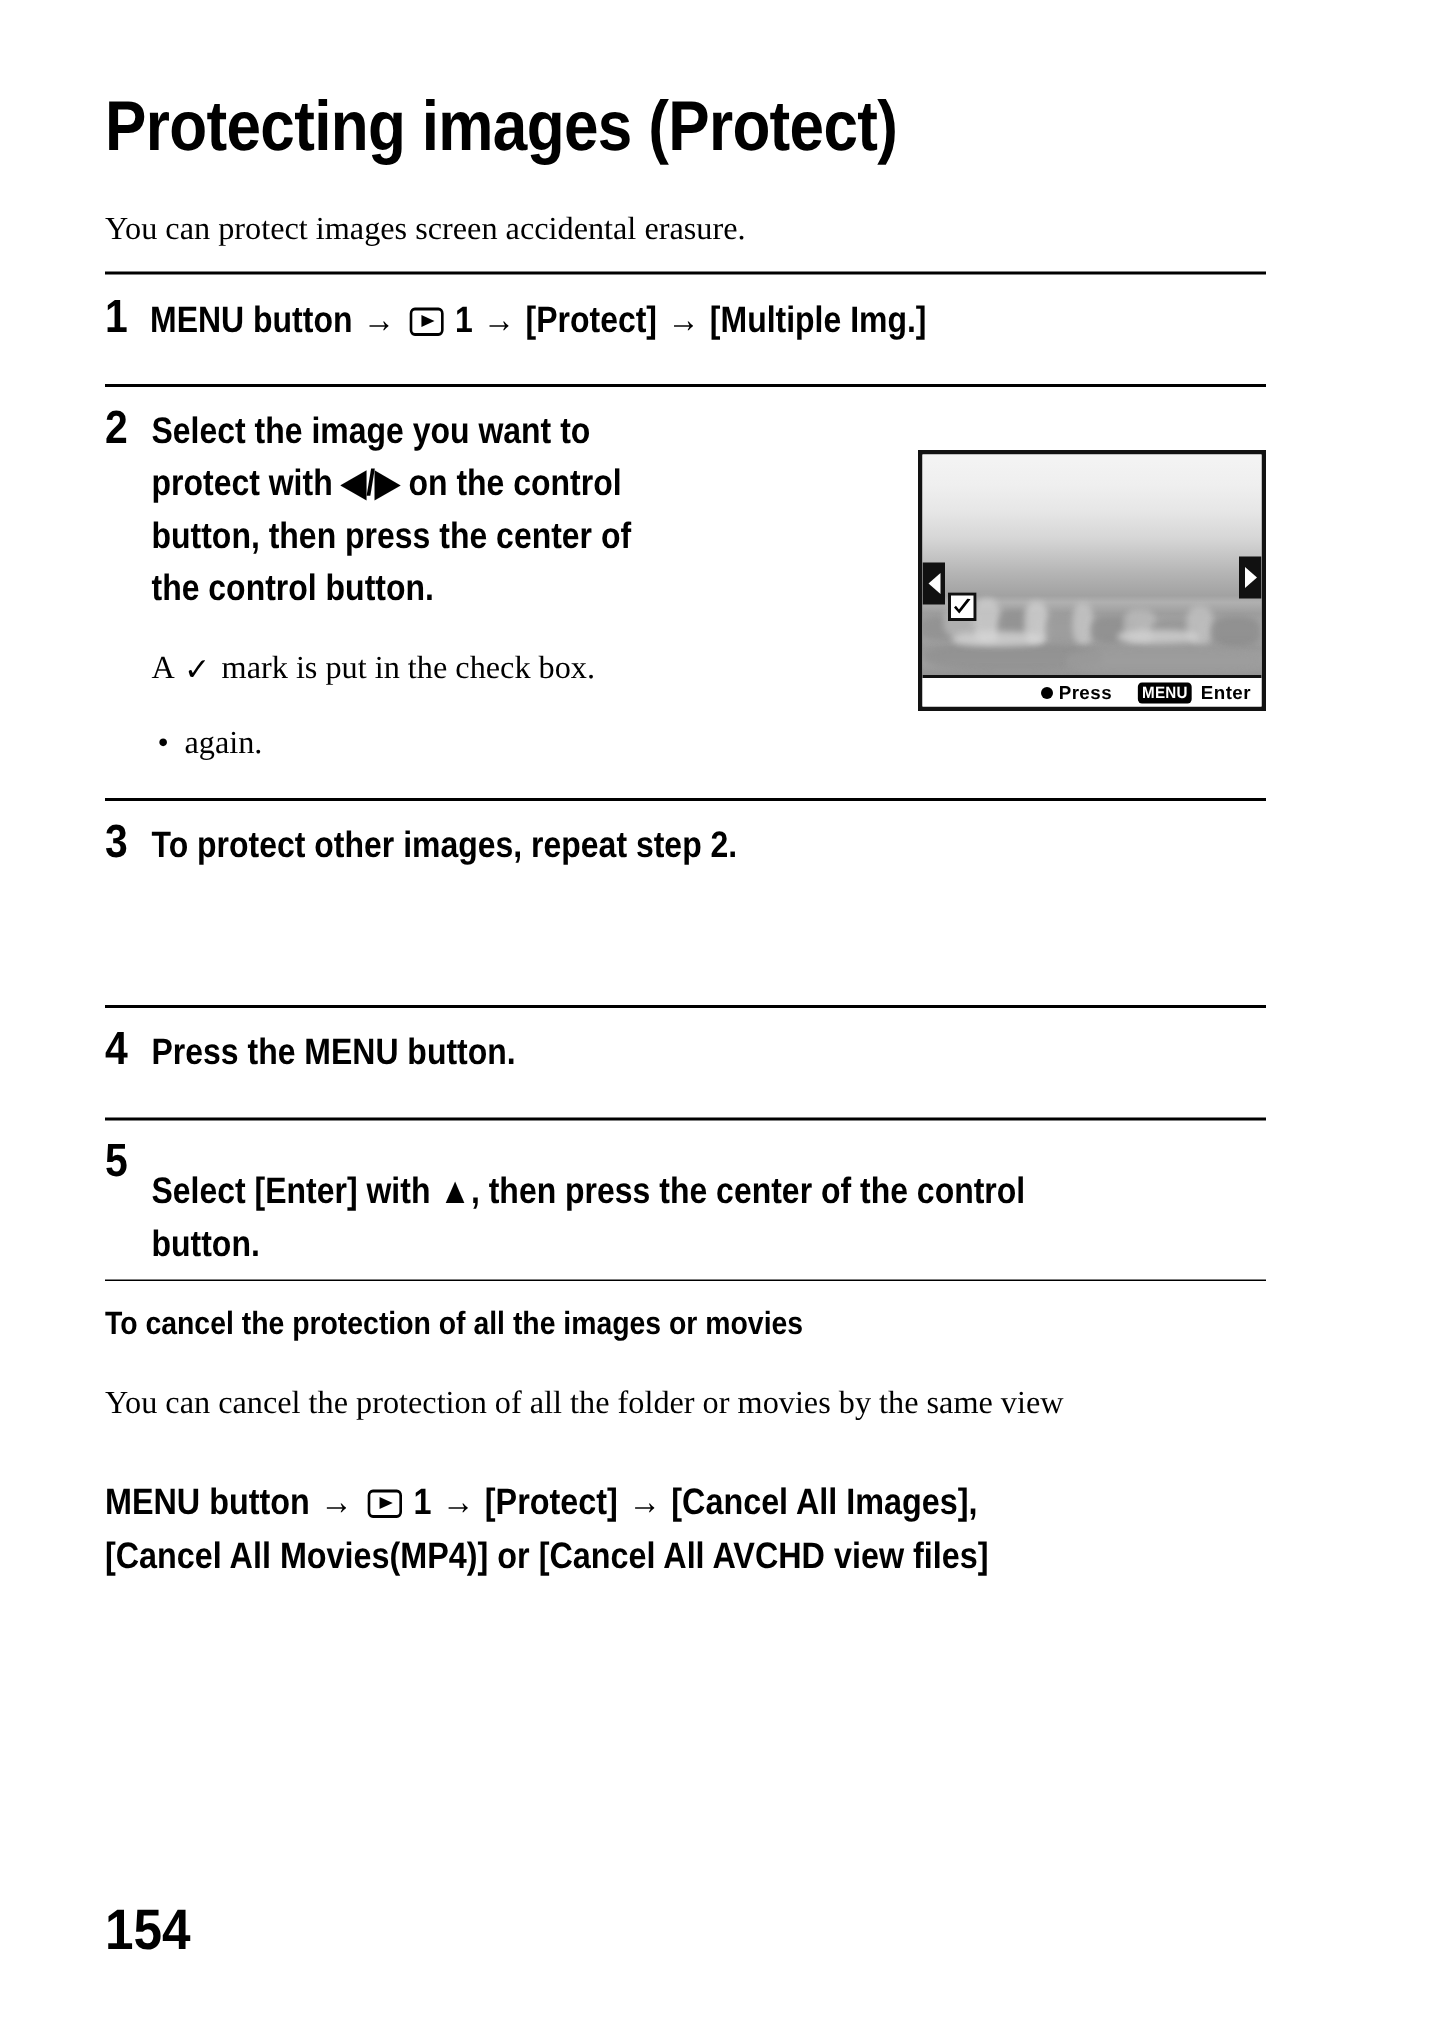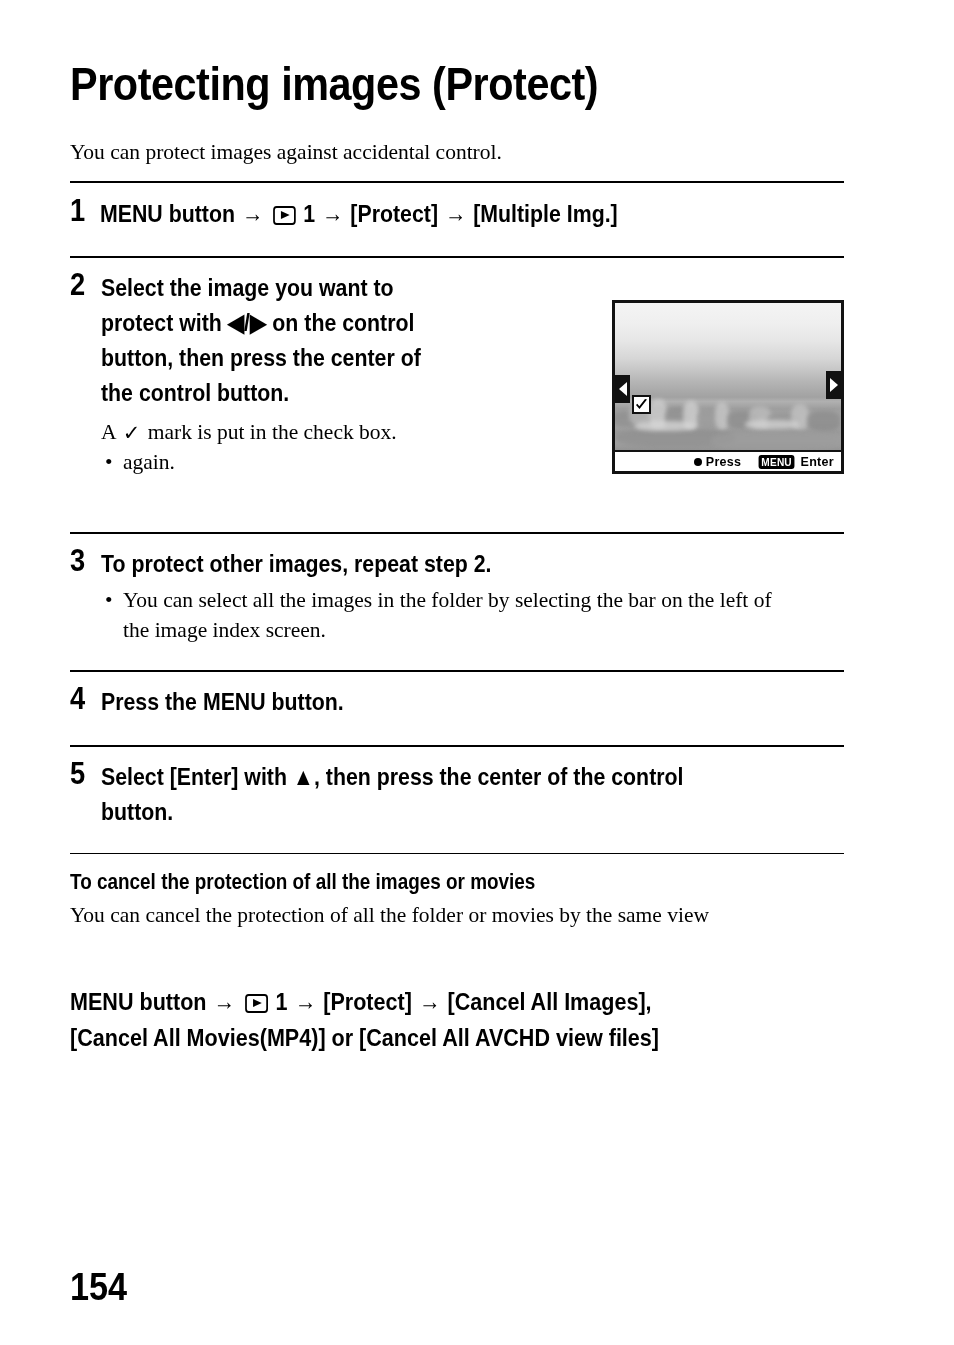--- a/index.html
+++ b/index.html
@@ -83,21 +83,21 @@
     transform: scaleX(0.87);
     transform-origin: left top;
     white-space: nowrap;
   }
 
   .notes {
     font-family: "Liberation Serif", serif;
     font-size: 21.5px;
     line-height: 30px;
   }
-  .note-line { white-space: nowrap; }
+  .note-line { white-space: nowrap; margin-top: 20px; }
   .bullet-item {
     position: relative;
     padding-left: 22px;
   }
   .bullet-item::before {
     content: "\2022";
     position: absolute;
     left: 4px;
     top: 0;
   }
@@ -297,21 +297,21 @@
     transform: scaleX(0.9);
     transform-origin: left top;
   }
 </style>
 </head>
 <body>
 
 <div class="page">
 
   <div id="title">Protecting images (Protect)</div>
-  <div id="intro">You can protect images against accidental control.</div>
+  <div id="intro">You can protect images screen accidental erasure.</div>
 
   <div class="rule" style="top:181px"></div>
 
   <div class="step" style="left:70px; top:194px;">
     <div class="step-num">1</div>
     <div class="step-body" style="left:30px;">
       <div class="step-head">
         <span>MENU button</span><span class="arrow-r" style="margin:0 8px;">→</span><span class="pb-icon"></span><span style="margin-left:6px;">1</span><span class="arrow-r" style="margin:0 8px;">→</span><span>[Protect]</span><span class="arrow-r" style="margin:0 8px;">→</span><span>[Multiple Img.]</span>
       </div>
     </div>
@@ -379,43 +379,37 @@
       <span class="bar-enter">Enter</span>
     </div>
   </div>
 
   <div class="rule" style="top:532px"></div>
 
   <div class="step" style="left:70px; top:544px;">
     <div class="step-num">3</div>
     <div class="step-body" style="left:31px; width:800px;">
       <div class="step-head">To protect other images, repeat step 2.</div>
-      <div class="notes" style="margin-top:4px; width:800px;">
-        <div class="bullet-item">
-          <div class="note-line">You can select all the images in the folder by selecting the bar on the left of</div>
-          <div class="note-line">the image index screen.</div>
-        </div>
-      </div>
     </div>
   </div>
 
   <div class="rule" style="top:670px"></div>
 
   <div class="step" style="left:70px; top:682px;">
     <div class="step-num">4</div>
     <div class="step-body" style="left:31px;">
       <div class="step-head">Press the MENU button.</div>
     </div>
   </div>
 
   <div class="rule" style="top:745px"></div>
 
   <div class="step" style="left:70px; top:757px;">
     <div class="step-num">5</div>
-    <div class="step-body" style="left:31px; width:830px;">
+    <div class="step-body" style="left:31px; width:830px;margin-top:18px;">
       <div class="step-head">Select [Enter] with ▲, then press the center of the control</div>
       <div class="step-head">button.</div>
     </div>
   </div>
 
   <div class="rule" style="top:853px; height:1px;"></div>
 
   <div id="subhead">To cancel the protection of all the images or movies</div>
   <div id="subtext">
     <div class="note-line">You can cancel the protection of all the folder or movies by the same view</div>

